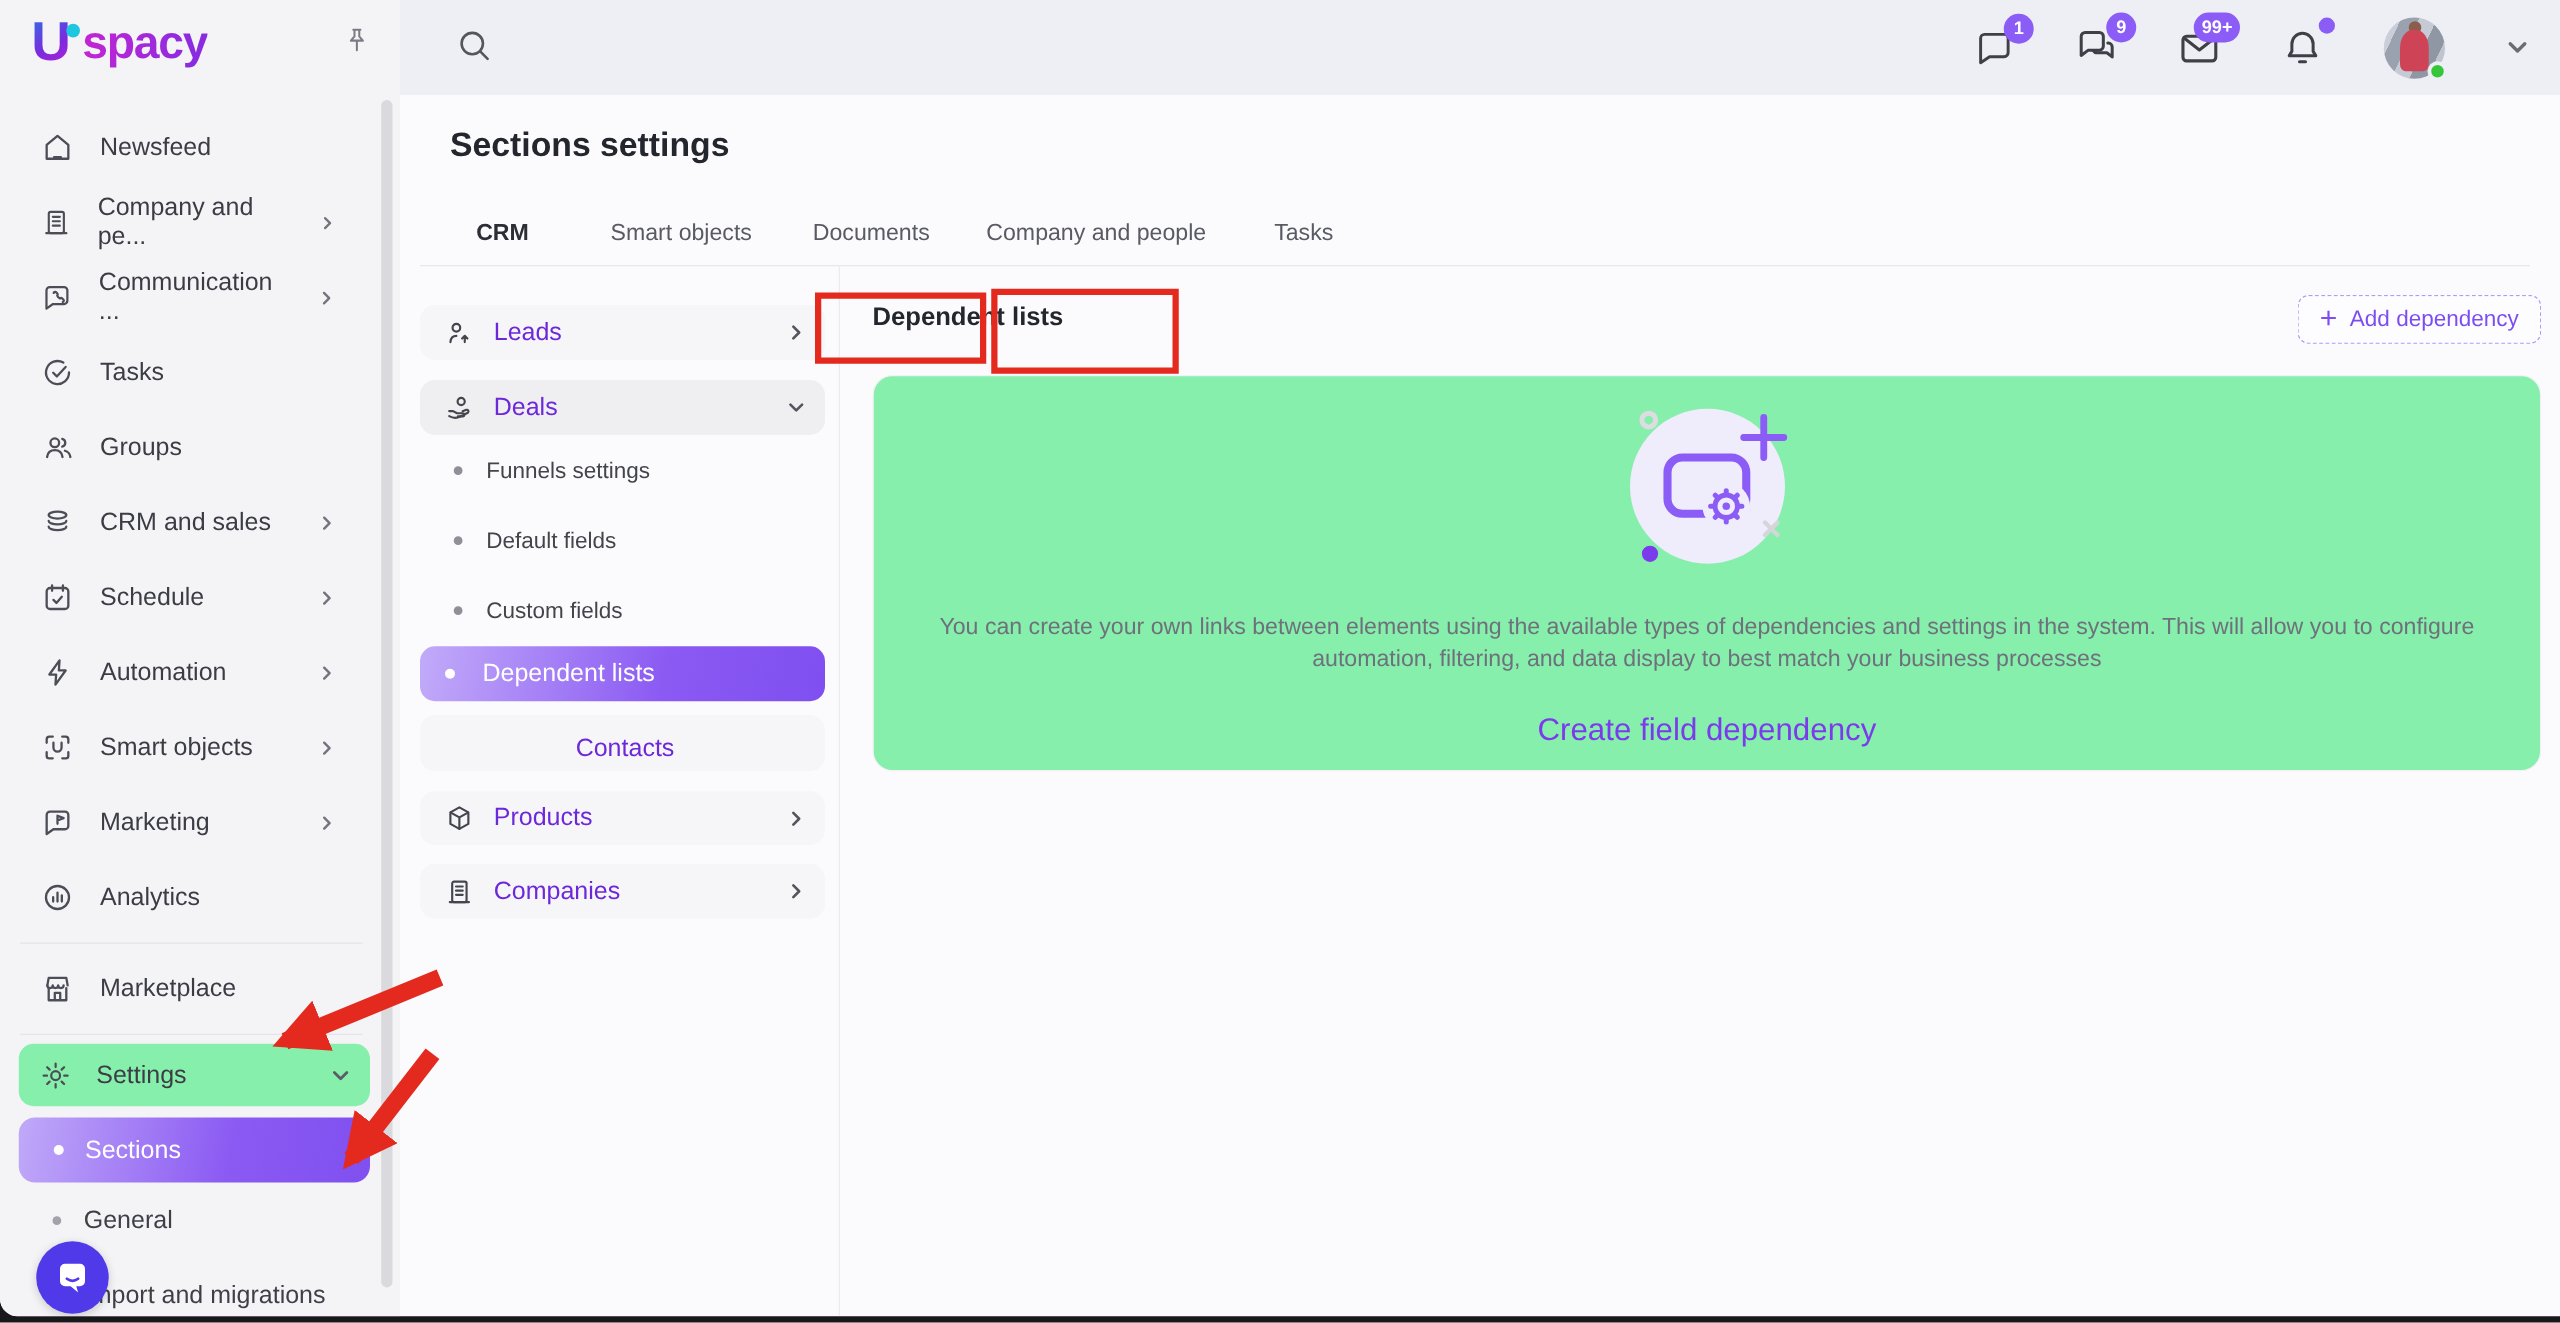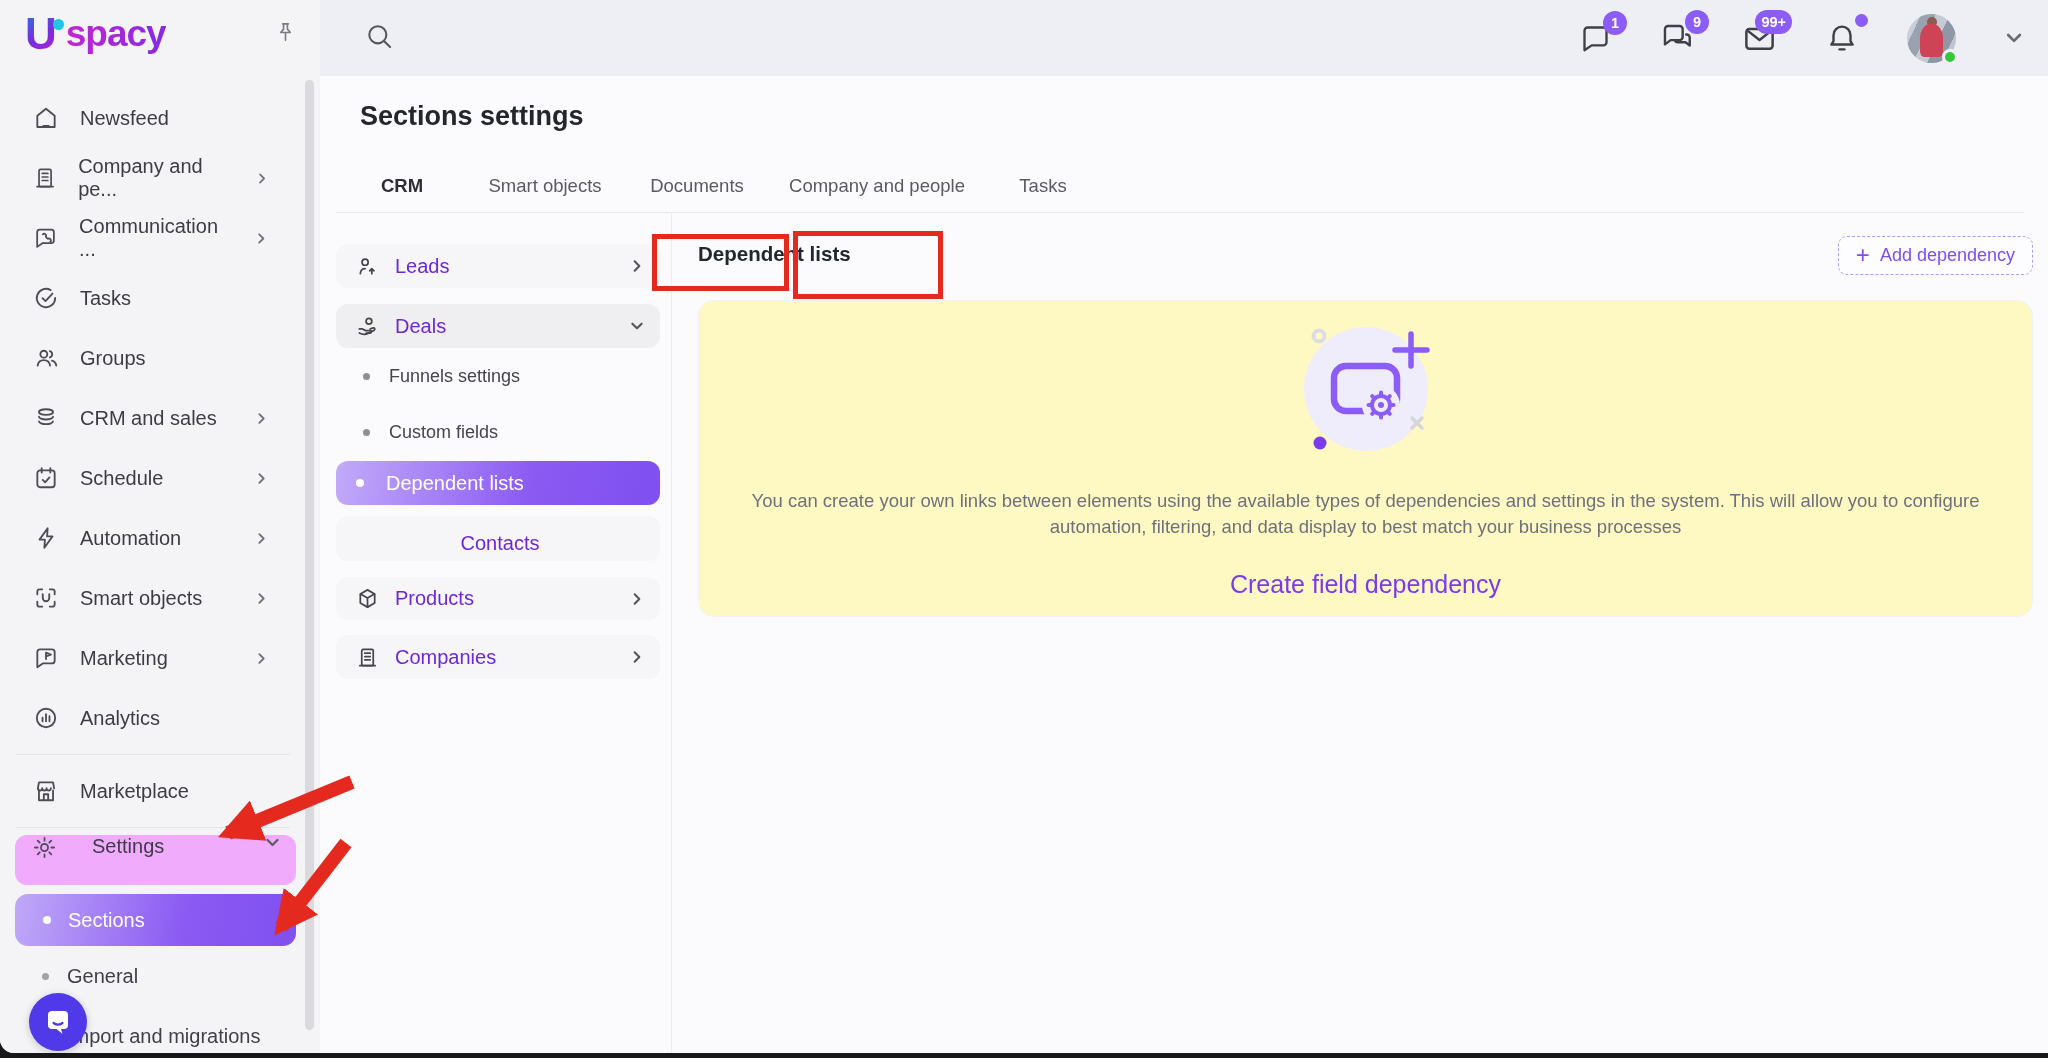--- a/index.html
+++ b/index.html
@@ -24,22 +24,22 @@
     background:linear-gradient(90deg,#c325d3 0%,#8a2be0 90%);
     -webkit-background-clip:text; background-clip:text; color:transparent; }
   .pin { position:absolute; left:274px; top:21px; }
   .side-scroll { position:absolute; right:6px; top:80px; height:950px; width:9px;
                  border-radius:5px; background:#d9d9de; }
   .nav { position:absolute; top:88px; left:0; width:306px; }
   .nav-item { height:60px; display:flex; align-items:center; gap:21px;
               padding:0 38px 0 33px; font-size:20px; color:#3c3c45; cursor:pointer; }
   .nav-item .chev { margin-left:auto; }
   .nav-divider { height:1px; background:#e4e4e9; margin:6px 16px; }
-  .settings-row { margin:7px 10px 0 15px; height:50px; background:#f0abfc; border-radius:12px;
-                  display:flex; align-items:flex-start; gap:35px; padding:0 16px 0 17px;
+  .settings-row { margin:7px 10px 0 15px; height:50px; background:#86efac; border-radius:12px;
+                  display:flex; align-items:center; gap:20px; padding:0 16px 0 17px;
                   font-size:20px; color:#3c3c45; cursor:pointer; }
   .settings-row .chev { margin-left:auto; }
   .sections-row { margin:9px 10px 0 15px; height:52px; border-radius:13px;
     background:linear-gradient(100deg,#c0a9f8 0%,#8b5af3 60%,#8050f0 100%);
     color:#fff; display:flex; align-items:center; gap:17px; padding-left:28px;
     font-size:20px; cursor:pointer; }
   .sections-row .bullet { width:8px; height:8px; border-radius:50%; background:#fff; }
   .sub-row { height:60px; display:flex; align-items:center; gap:18px; padding-left:42px;
              font-size:20px; color:#3f3f48; cursor:pointer; }
   .sub-row:first-of-type { margin-top:8px; }
@@ -90,21 +90,21 @@
   .pill.companies { margin-top:15px; }
   .pill.products { margin-top:16px; height:43px; }
 
   
   .content-head { position:absolute; left:378px; top:166px; font-size:20.5px; font-weight:700; color:#24262e; }
   .add-btn { position:absolute; right:15px; top:160px; height:39px; display:flex; align-items:center;
              gap:10px; padding:0 17px; border:1.6px dashed #b49af7; border-radius:9px;
              color:#7c4df0; font-size:18px; background:#fdfdff; cursor:pointer; }
   .add-btn .plus { font-size:24px; font-weight:400; line-height:1; margin-top:-2px; }
   .empty-panel { position:absolute; left:378px; right:15px; top:224px; height:317px;
-                 border-radius:16px; background:#fef9c3; border:1px solid #f2f2f6;
+                 border-radius:16px; background:#86efac; border:1px solid #f2f2f6;
                  display:flex; flex-direction:column; align-items:center; }
   .illus { margin-top:13px; }
   .desc { margin-top:24px; text-align:center; font-size:18.5px; line-height:26px; color:#6e717c; }
   .create-link { margin-top:30px; font-size:25px; font-weight:500; color:#7c3aed; cursor:pointer; }
 
   
   .red-box { position:absolute; border:5px solid #e42a1e; z-index:40; pointer-events:none; }
   .box-crm { left:332px; top:158px; width:137px; height:57px; }
   .box-smart { left:473px; top:155px; width:150px; height:68px; }
   .arrows { position:absolute; left:0; top:0; width:2048px; height:1058px; z-index:50; pointer-events:none; }
@@ -354,20 +354,24 @@
             <path d="M3.5 18.7c3.2 1.8 6.5 1.8 9.6.2l6-3.1a1.4 1.4 0 0 0-1.3-2.4l-3.1 1.2"></path>
           </svg>
         <span>Deals</span>
         <svg class="chev" width="14" height="14" viewBox="0 0 12 12" fill="none" stroke="#55555e" stroke-width="1.8" stroke-linecap="round" stroke-linejoin="round">
             <path d="M2 4l4 4 4-4"></path>
           </svg>
       </div>
       <div class="subitem">
         <span class="bullet"></span>
         <span>Funnels settings</span>
+      </div>
+      <div class="subitem">
+        <span class="bullet"></span>
+        <span>Default fields</span>
       </div>
       <div class="subitem">
         <span class="bullet"></span>
         <span>Custom fields</span>
       </div>
       <div class="pill selected">
         <span class="bullet"></span>
         <span>Dependent lists</span>
       </div>
       <div class="pill contacts">

